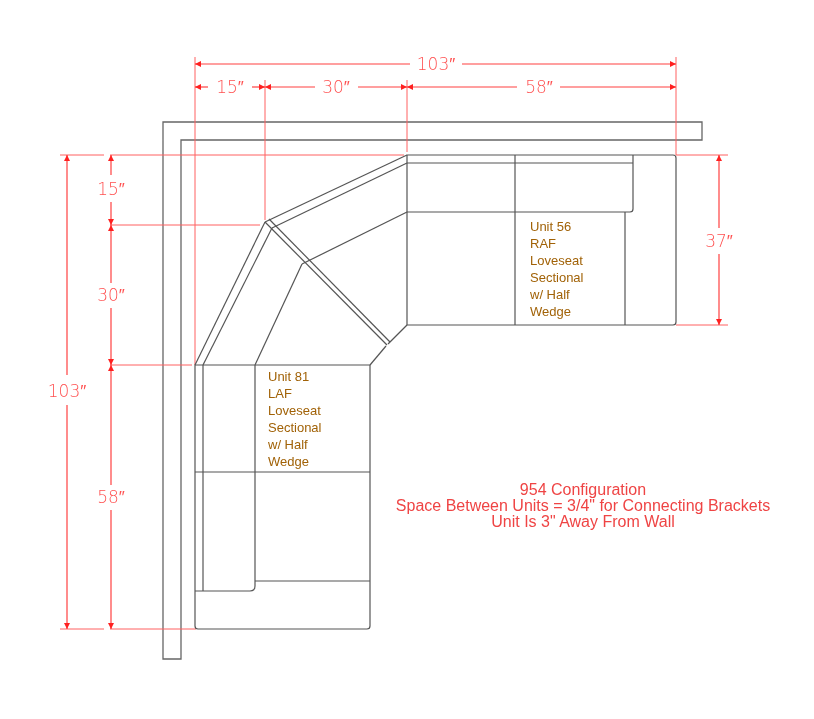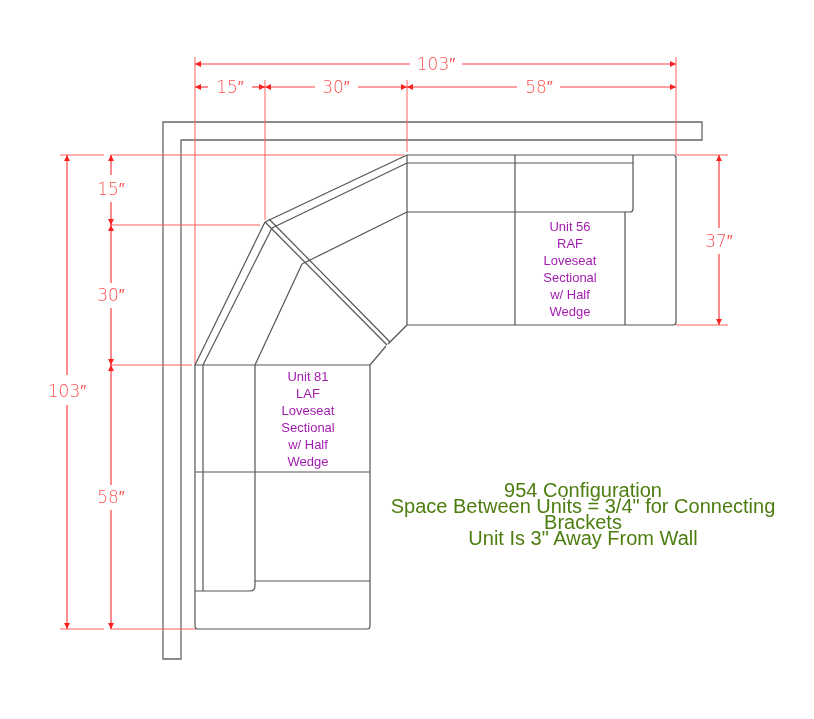--- a/index.html
+++ b/index.html
@@ -1,24 +1,24 @@
 <!DOCTYPE html>
 <html><head>
 <meta charset="utf-8">
 <style>
   html, body { margin: 0; padding: 0; background: #ffffff; }
   body { width: 814px; height: 719px; position: relative; overflow: hidden;
          font-family: "Liberation Sans", sans-serif; }
   #drawing { position: absolute; left: 0; top: 0; }
   .dimtxt { font-family: "DejaVu Sans", sans-serif; font-size: 17px; fill: #ff5050; font-weight: 300; }
-  .label { position: absolute; color: #a21caf; font-size: 13px; line-height: 17px;
-           text-align: center; font-family: "Liberation Sans", sans-serif; white-space: nowrap; }
+  .label { position: absolute; color: #a16207; font-size: 13px; line-height: 17px;
+           font-family: "Liberation Sans", sans-serif; white-space: nowrap; }
   .label span { display: block; }
-  #notes { position: absolute; left: 388px; top: 482px; width: 390px; color: #4d7c0f;
-           font-size: 20px; line-height: 16px; text-align: center; }
+  #notes { position: absolute; left: 388px; top: 482px; width: 390px; color: #ef4444;
+           font-size: 16px; line-height: 16px; text-align: center; }
   #notes span { display: block; }
 </style>
 </head>
 <body>
 
 <svg id="drawing" width="814" height="719" viewBox="0 0 814 719">
   <defs>
     <marker id="arr" viewBox="0 0 10 10" refX="10" refY="5" markerWidth="9" markerHeight="6" orient="auto-start-reverse" markerUnits="userSpaceOnUse">
       <path d="M0,0 L10,5 L0,10 z" fill="#ff2020"></path>
     </marker>

